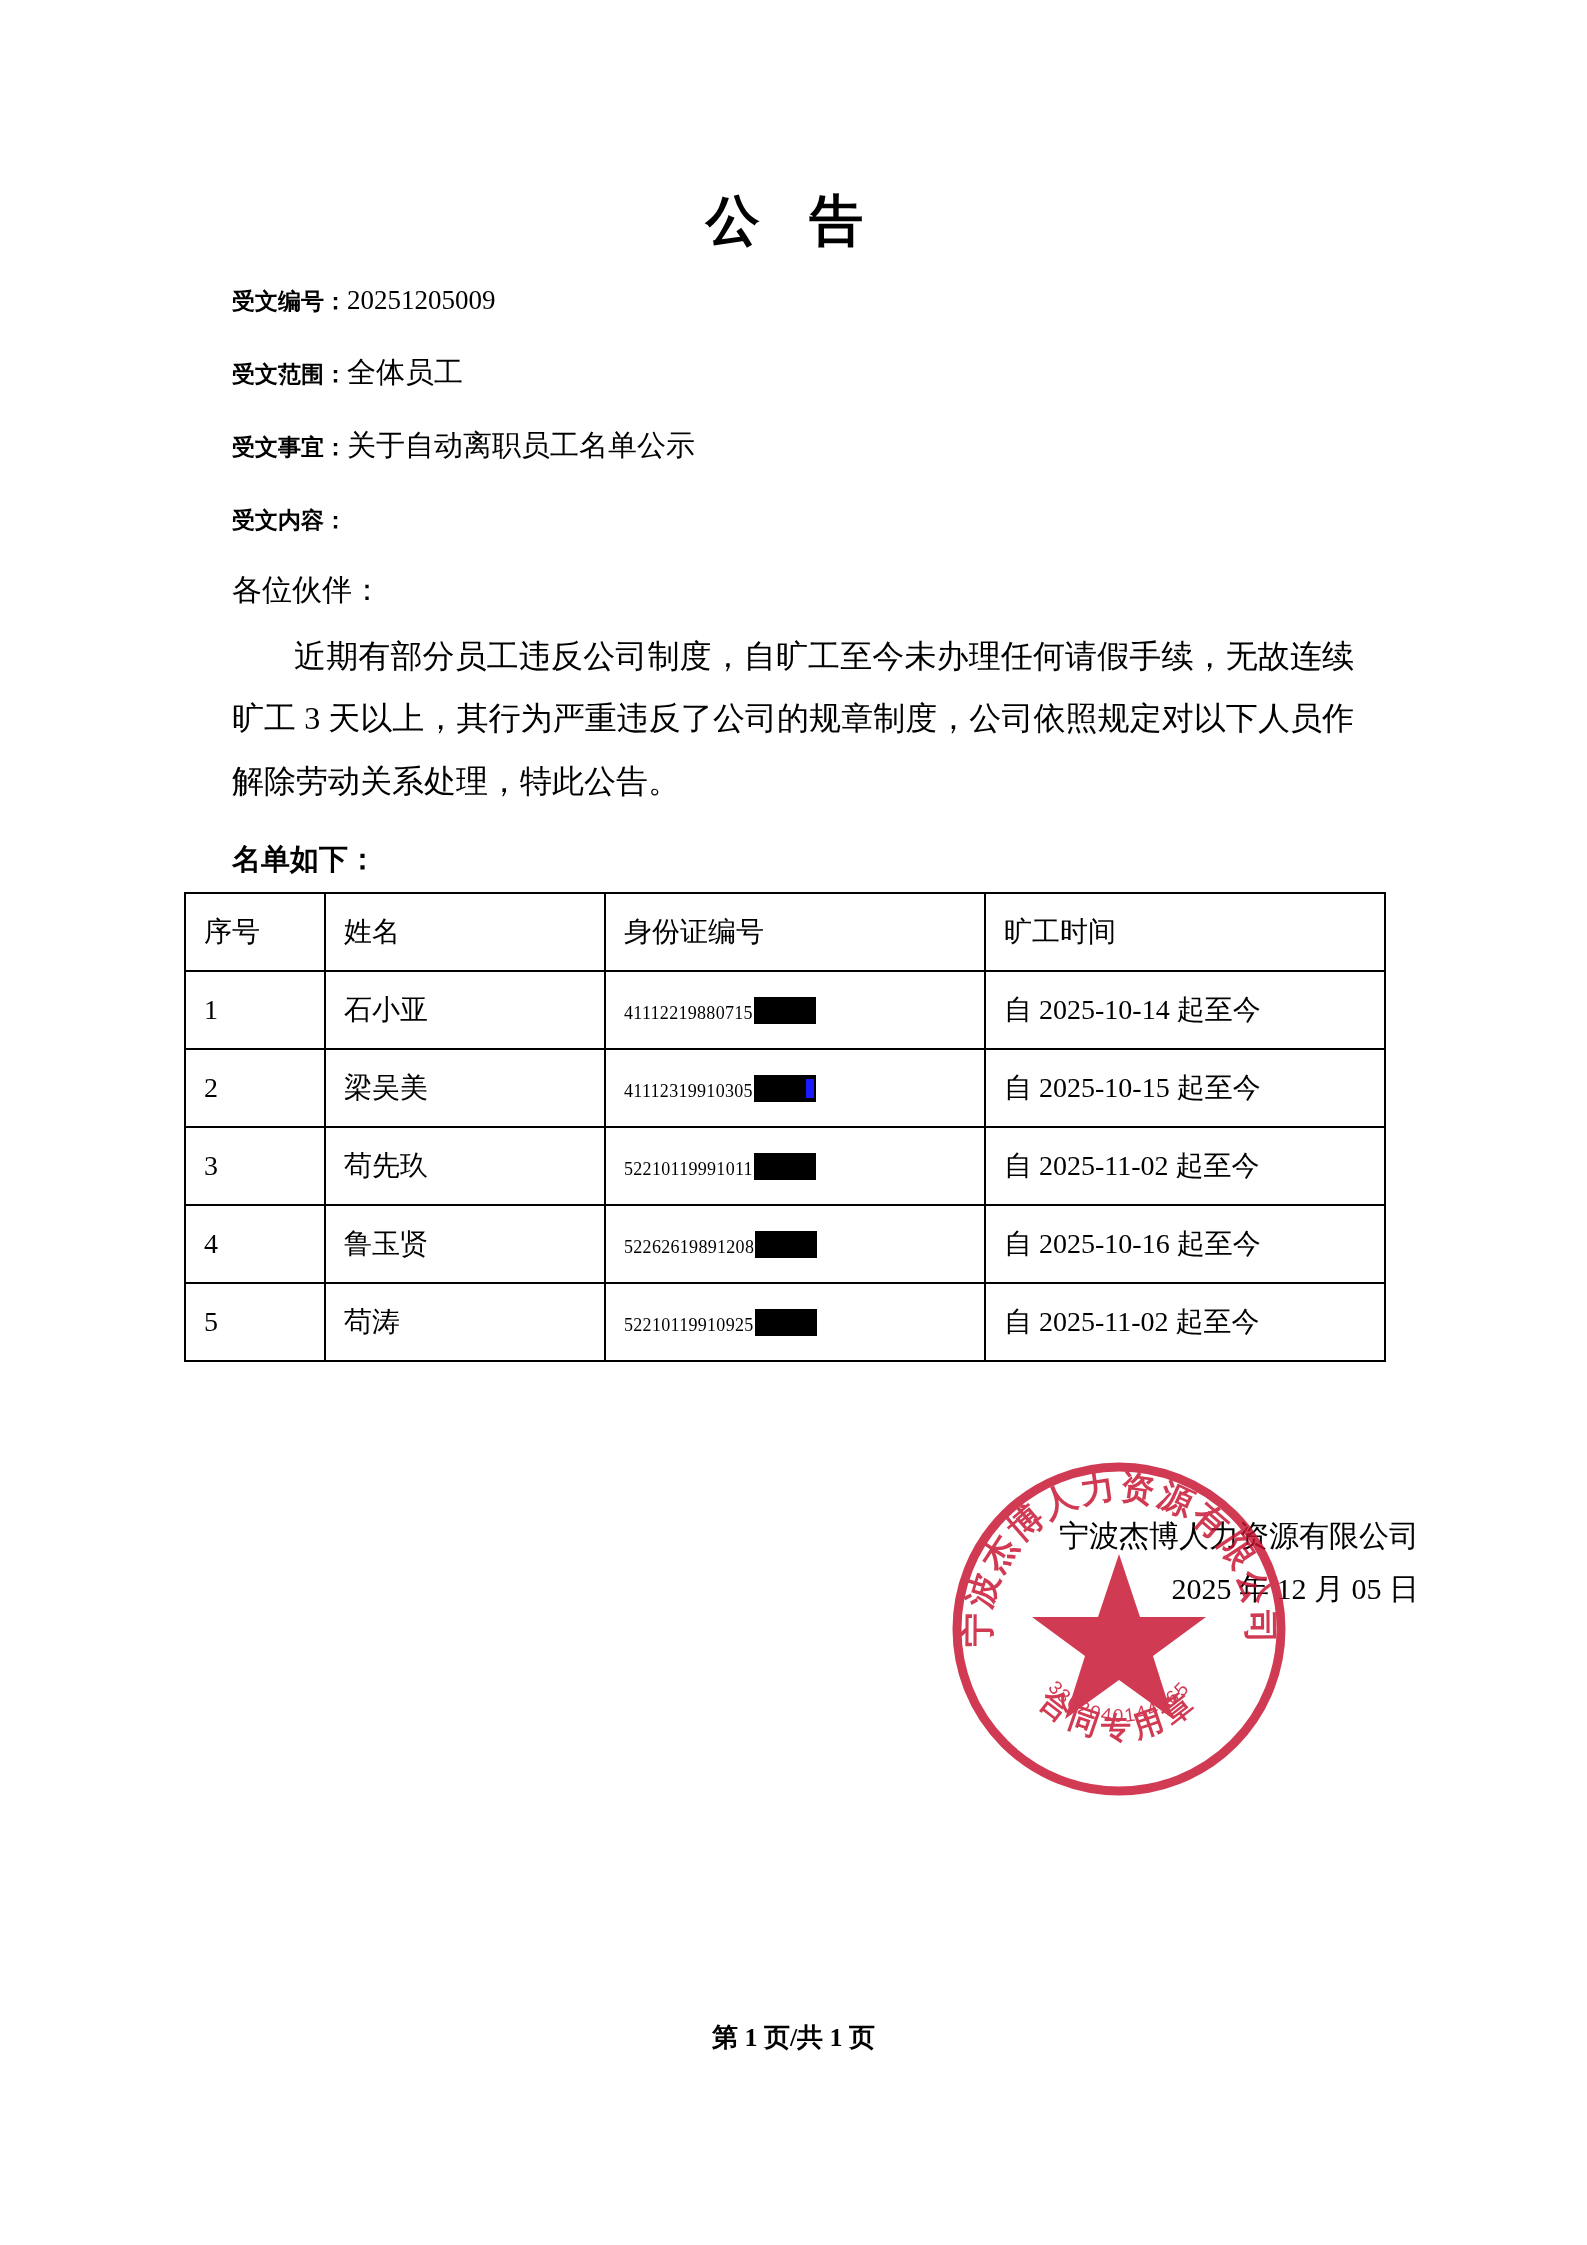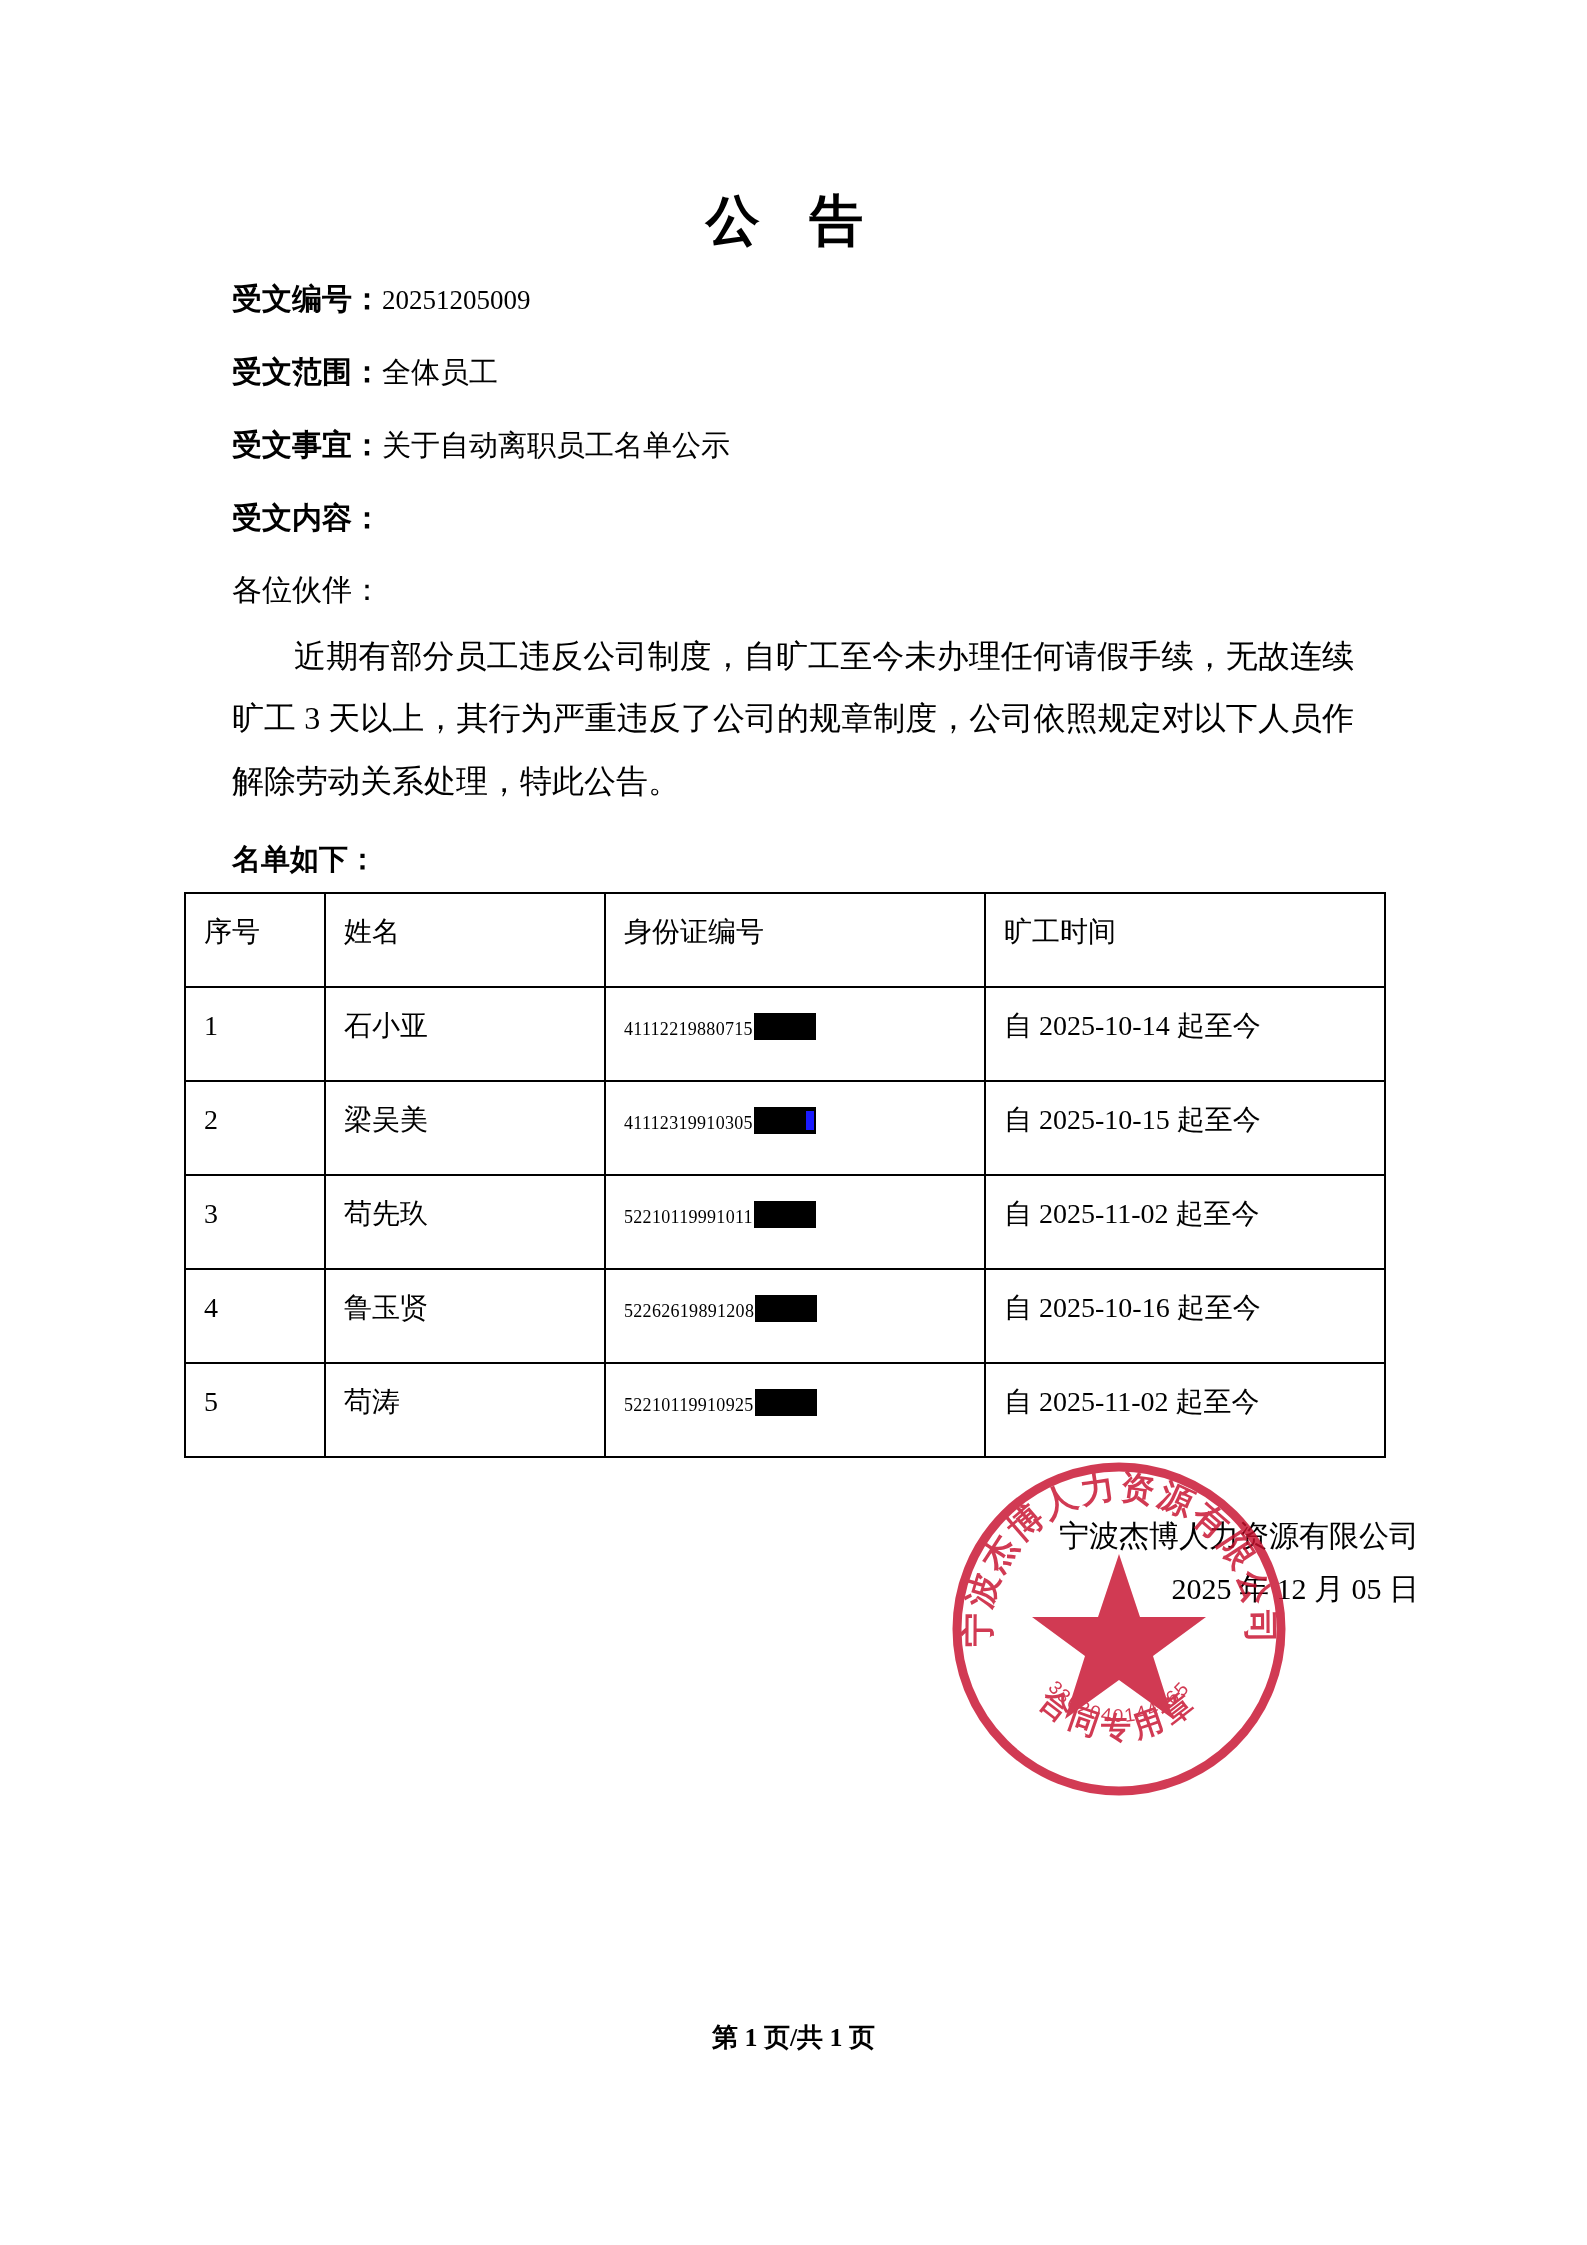--- a/index.html
+++ b/index.html
@@ -37,21 +37,21 @@
     width: 1125px;
   }
   .field-row {
     font-size: 30px;
     margin-bottom: 31px;
     line-height: 1.4;
     white-space: nowrap;
   }
   .field-label {
     font-weight: bold;
-    font-size: 30px;
+    font-size: 23px;
   }
   .field-value {
     font-size: 29px;
   }
   .field-value.num {
     font-size: 27px;
   }
   .salutation {
     font-size: 30px;
     margin-top: 26px;
@@ -77,21 +77,21 @@
     width: 1200px;
     margin-left: -48px;
     table-layout: fixed;
   }
   table.list-table td, table.list-table th {
     border: 2px solid #000;
     height: 76px;
     font-size: 28px;
     font-weight: normal;
     text-align: left;
-    padding: 0 0 16px 18px;
+    padding: 0 0 0 18px;
     vertical-align: middle;
     font-family: "Liberation Serif", "DejaVu Serif", serif;
   }
   col.c1 { width: 140px; }
   col.c2 { width: 280px; }
   col.c3 { width: 380px; }
   col.c4 { width: 400px; }
   .idnum {
     font-size: 18px;
     letter-spacing: 0.3px;

